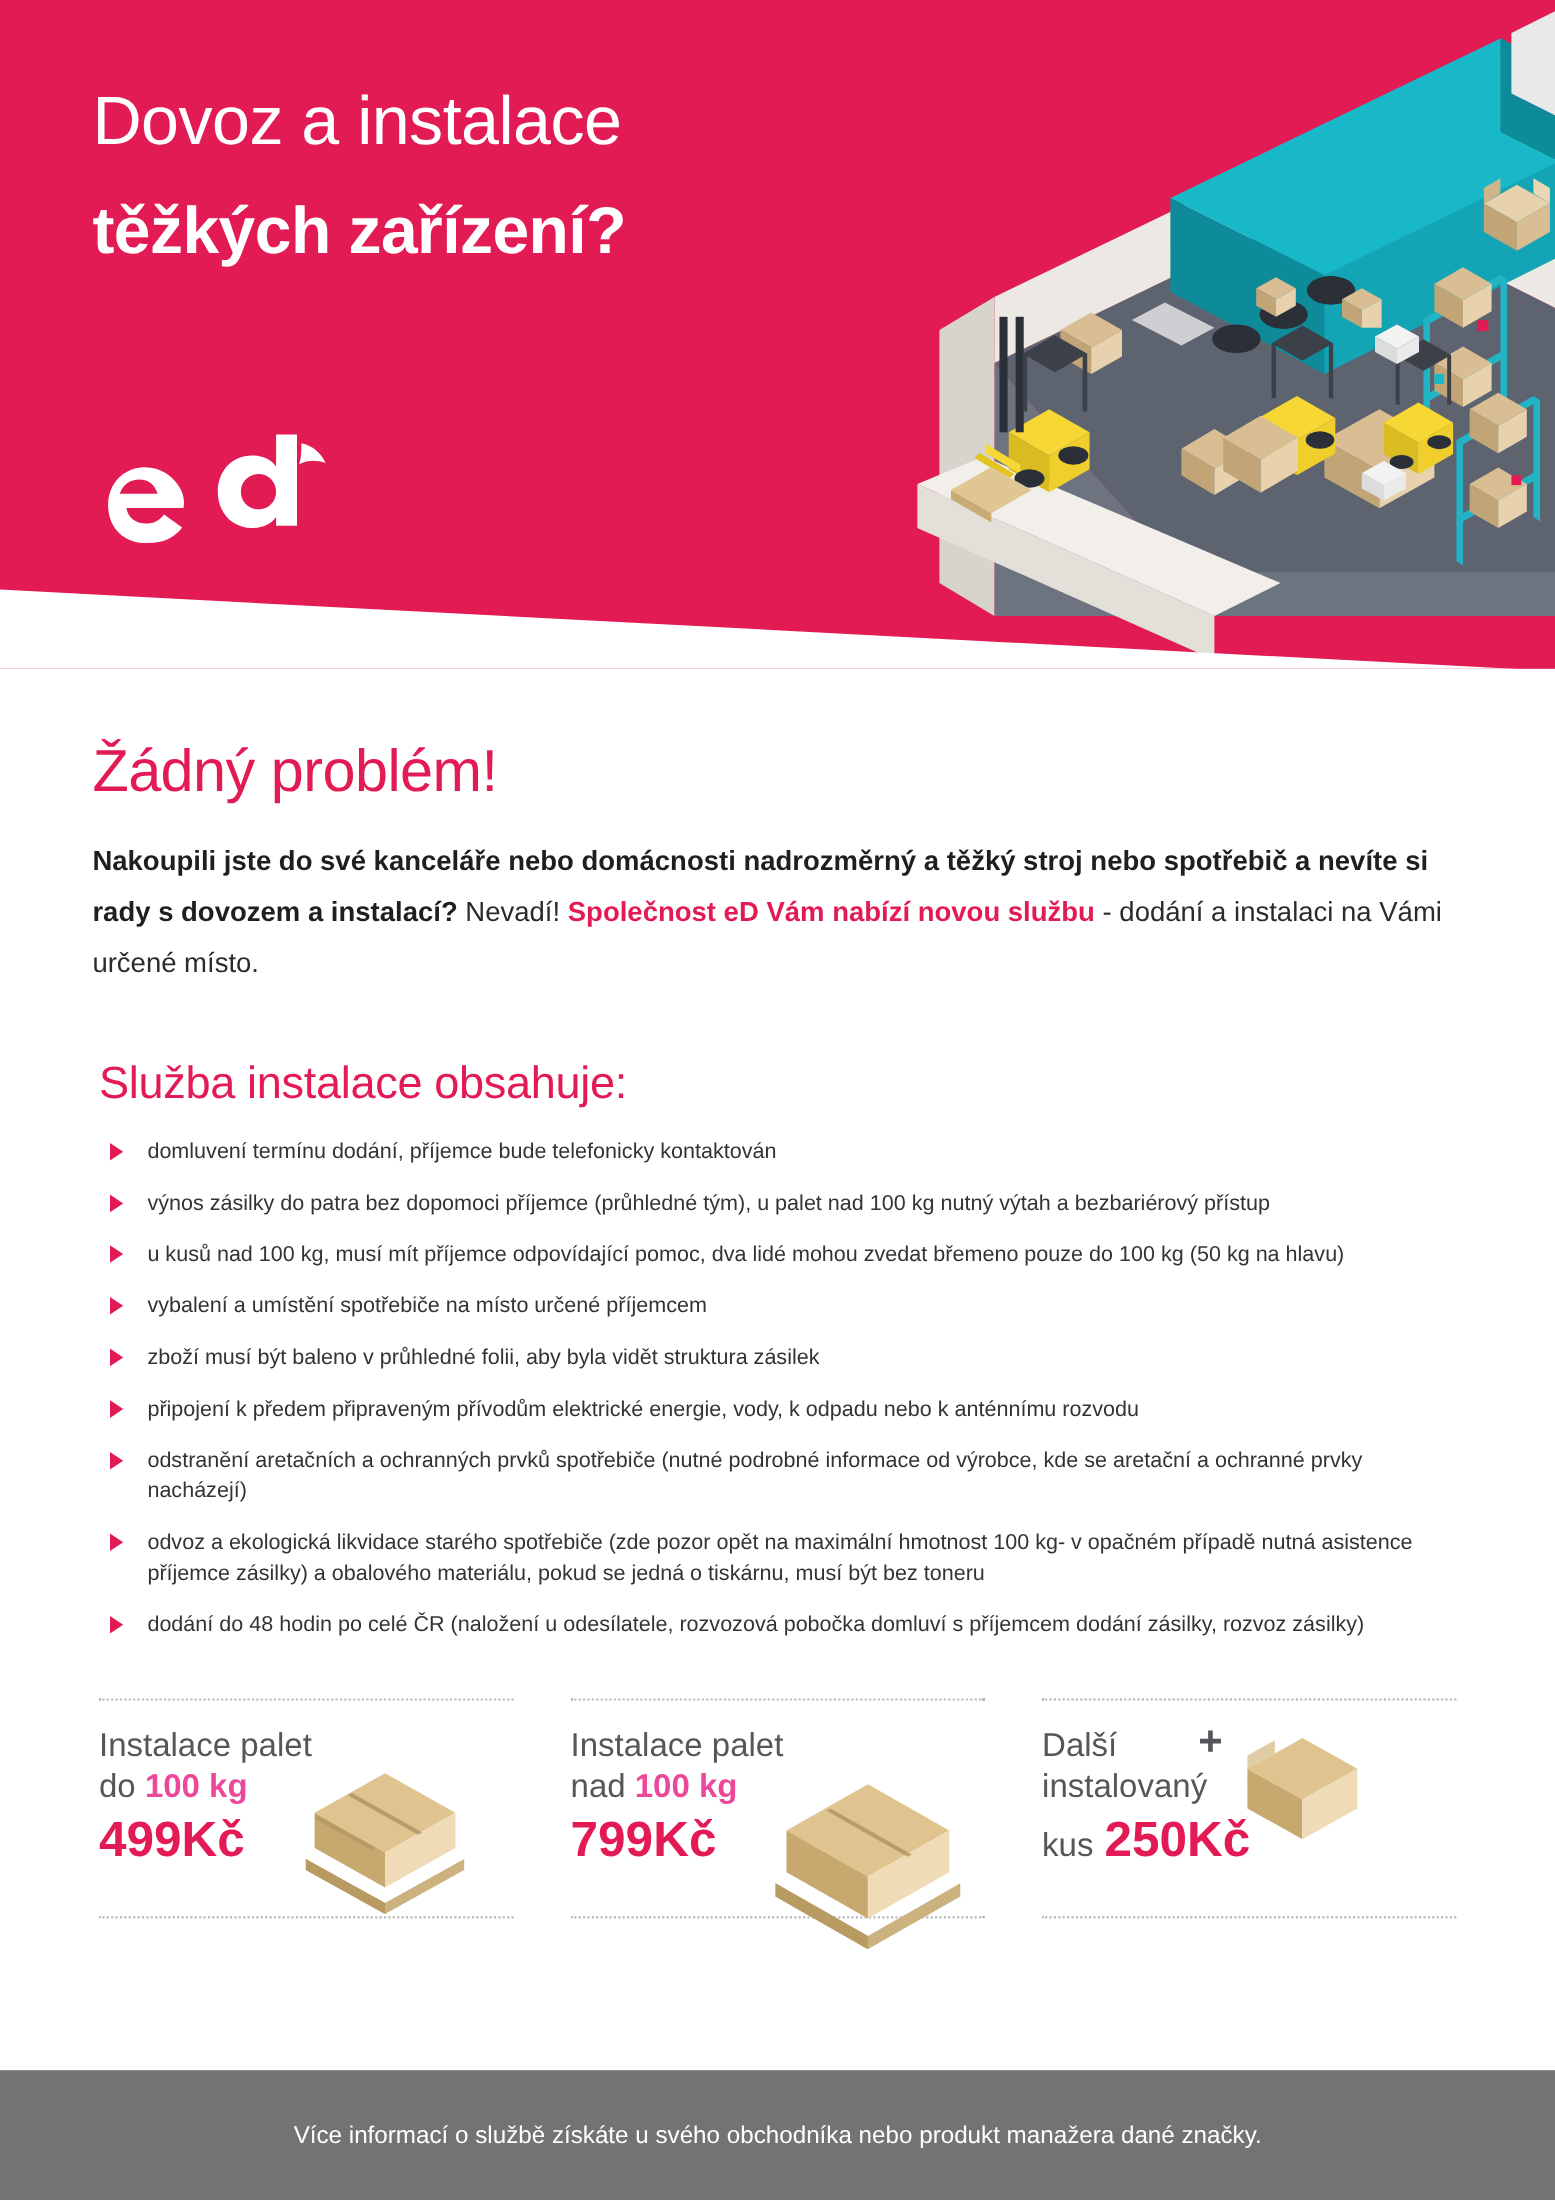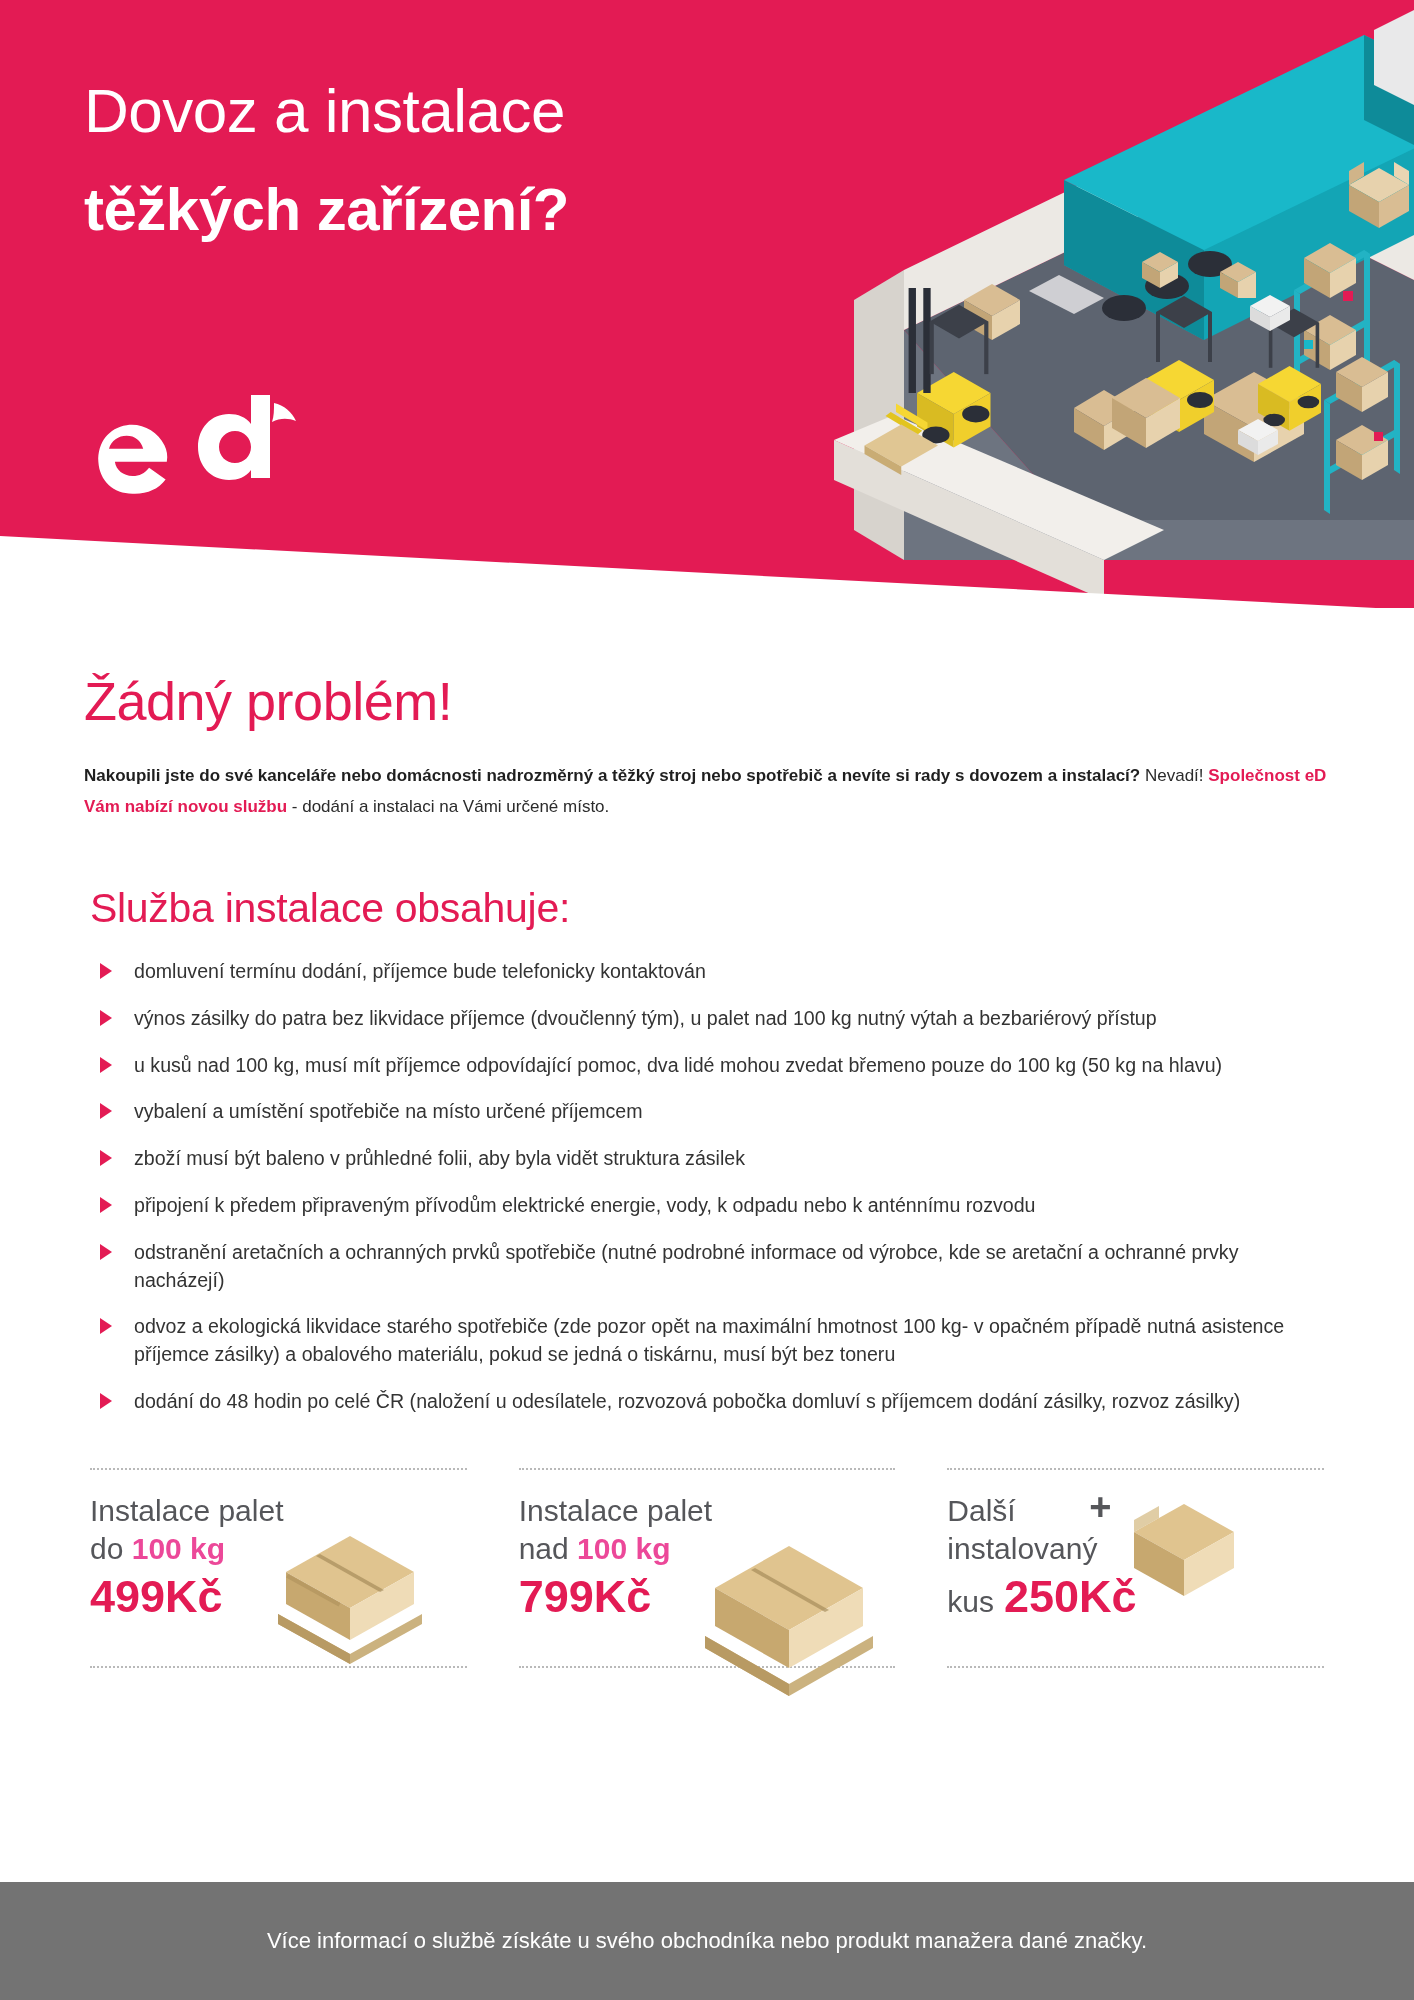--- a/index.html
+++ b/index.html
@@ -67,21 +67,21 @@
   .content { position: relative; padding: 0 84px; }
 
   .h-red {
     color: #e31b54;
     font-weight: 300;
     font-size: 54px;
     margin: 62px 0 28px 0;
     letter-spacing: -0.5px;
   }
   .lead {
-    font-size: 17px;
+    font-size: 25px;
     line-height: 1.85;
     color: #2b2b2b;
     max-width: 1245px;
     margin-bottom: 8px;
   }
   .lead b { font-weight: 700; color: #1f1f1f; }
   .lead .pink { color: #e31b54; font-weight: 700; }
 
   .h-sub {
     color: #e31b54;
@@ -370,21 +370,21 @@
   <div class="h-red">Žádný problém!</div>
 
   <p class="lead">
     <b>Nakoupili jste do své kanceláře nebo domácnosti nadrozměrný a těžký stroj nebo spotřebič a nevíte si rady s dovozem a instalací?</b><span> Nevadí! </span><span class="pink">Společnost eD Vám nabízí novou službu</span><span> - dodání a instalaci na Vámi určené místo.</span>
   </p>
 
   <div class="h-sub">Služba instalace obsahuje:</div>
 
   <ul class="bullets">
     <li><span class="tri"></span><span>domluvení termínu dodání, příjemce bude telefonicky kontaktován</span></li>
-    <li><span class="tri"></span><span>výnos zásilky do patra bez likvidace příjemce (dvoučlenný tým), u palet nad 100 kg nutný výtah a bezbariérový přístup</span></li>
+    <li><span class="tri"></span><span>výnos zásilky do patra bez dopomoci příjemce (průhledné tým), u palet nad 100 kg nutný výtah a bezbariérový přístup</span></li>
     <li><span class="tri"></span><span>u kusů nad 100 kg, musí mít příjemce odpovídající pomoc, dva lidé mohou zvedat břemeno pouze do 100 kg (50 kg na hlavu)</span></li>
     <li><span class="tri"></span><span>vybalení a umístění spotřebiče na místo určené příjemcem</span></li>
     <li><span class="tri"></span><span>zboží musí být baleno v průhledné folii, aby byla vidět struktura zásilek</span></li>
     <li><span class="tri"></span><span>připojení k předem připraveným přívodům elektrické energie, vody, k odpadu nebo k anténnímu rozvodu</span></li>
     <li><span class="tri"></span><span>odstranění aretačních a ochranných prvků spotřebiče (nutné podrobné informace od výrobce, kde se aretační a ochranné prvky nacházejí)</span></li>
     <li><span class="tri"></span><span>odvoz a ekologická likvidace starého spotřebiče (zde pozor opět na maximální hmotnost 100 kg- v opačném případě nutná asistence příjemce zásilky) a obalového materiálu, pokud se jedná o tiskárnu, musí být bez toneru</span></li>
     <li><span class="tri"></span><span>dodání do 48 hodin po celé ČR (naložení u odesílatele, rozvozová pobočka domluví s příjemcem dodání zásilky, rozvoz zásilky)</span></li>
   </ul>
 
   <div class="prices">

